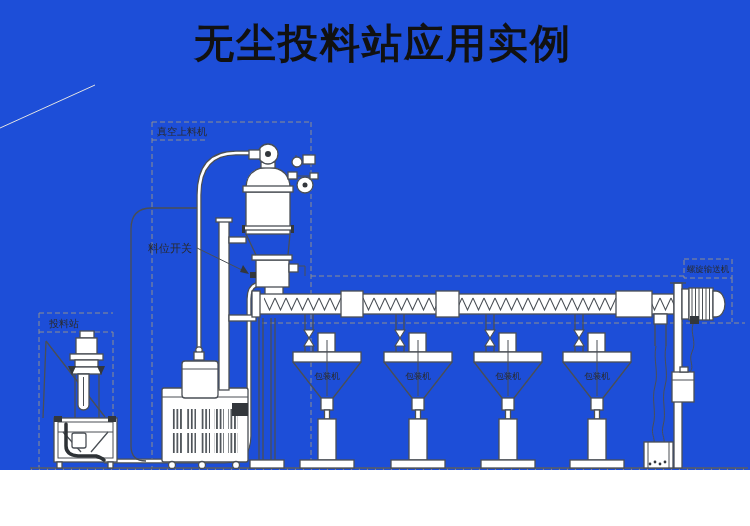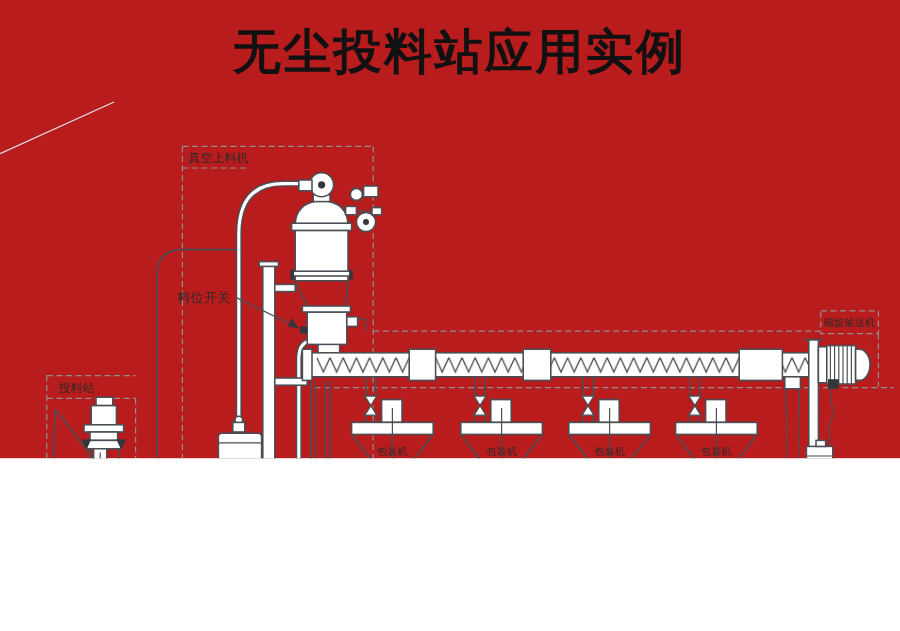--- a/index.html
+++ b/index.html
@@ -1,16 +1,16 @@
 <!DOCTYPE html>
 <html><head>
 <meta charset="utf-8">
 <style>
   html,body{margin:0;padding:0;background:#fff;}
-  .stage{position:relative;width:750px;height:382px;background:#b91c1c;overflow:hidden;
+  .stage{position:relative;width:750px;height:470px;background:#1d4ed8;overflow:hidden;
          font-family:"DejaVu Sans",sans-serif;}
   svg{display:block;}
   .ln{stroke:#4a4f55;stroke-width:1.3;fill:none;}
   .lnw{stroke:#4a4f55;stroke-width:1.3;fill:#fff;}
   .thin{stroke:#4a4f55;stroke-width:1;fill:none;}
   .dark{fill:#33373c;stroke:none;}
   .dash{stroke:#8f8f8f;stroke-width:1;fill:none;stroke-dasharray:5 3;}
   .pipeO{stroke:#4a4f55;stroke-width:5;fill:none;}
   .pipeI{stroke:#ffffff;stroke-width:2.6;fill:none;}
   .thick{stroke:#2e3236;stroke-width:3.5;fill:none;stroke-linecap:round;}

